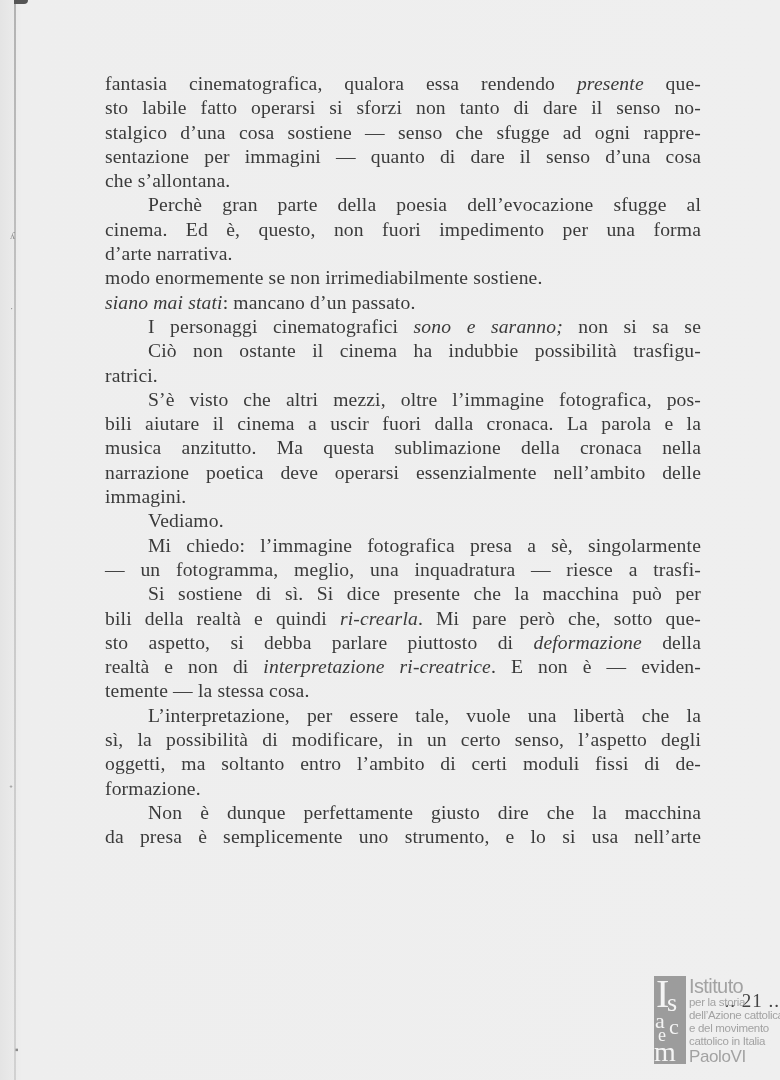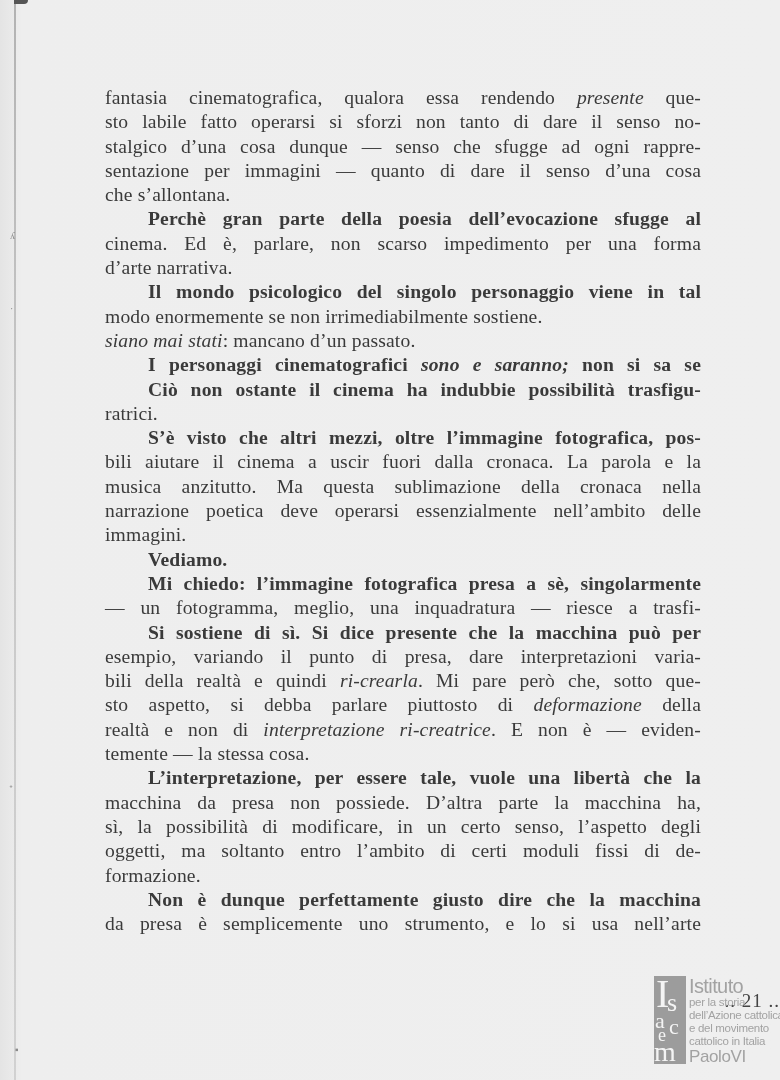--- a/index.html
+++ b/index.html
@@ -40,40 +40,39 @@
   .speck {
     position: absolute;
     width: 6px; height: 8px;
     color: #8a8a8a;
     font-size: 10px;
     line-height: 8px;
   }
   .text-block {
     position: absolute;
     left: 105px;
-    top: 86px;
+    top: 72px;
     width: 596px;
     font-size: 19.6px;
     line-height: 24.3px;
     letter-spacing: 0.15px;
     text-align: justify;
   }
   .line {
     display: block;
     white-space: nowrap;
     text-align: justify;
     text-align-last: justify;
     height: 24.3px;
   }
   .line.last {
     text-align-last: left;
   }
   .line.indent {
     padding-left: 43px;
-    font-weight: bold;
   }
   em { font-style: italic; }
   .page-number {
     position: absolute;
     left: 0;
     width: 780px;
     top: 990px;
     text-align: right;
     font-size: 19px;
     color: #444;
@@ -133,48 +132,45 @@
   <div class="binding-line"></div>
   <div class="top-corner"></div>
   <div class="speck" style="left:10px; top:232px;">ʎ</div>
   <div class="speck" style="left:10px; top:305px;">·</div>
   <div class="speck" style="left:9px; top:785px;">ᐩ</div>
   <div class="speck" style="left:15px; top:1046px;">▪</div>
 
   <div class="text-block" id="text-block">
       <span class="line"><span>fantasia cinematografica, qualora essa rendendo </span><em>presente</em><span> que-</span></span>
       <span class="line"><span>sto labile fatto operarsi si sforzi non tanto di dare il senso no-</span></span>
-      <span class="line"><span>stalgico d’una cosa dunque — senso che sfugge ad ogni rappre-</span></span>
+      <span class="line"><span>stalgico d’una cosa sostiene — senso che sfugge ad ogni rappre-</span></span>
       <span class="line"><span>sentazione per immagini — quanto di dare il senso d’una cosa</span></span>
       <span class="line last"><span>che s’allontana.</span></span>
       <span class="line indent"><span>Perchè gran parte della poesia dell’evocazione sfugge al</span></span>
-      <span class="line"><span>cinema. Ed è, parlare, non scarso impedimento per una forma</span></span>
+      <span class="line"><span>cinema. Ed è, questo, non fuori impedimento per una forma</span></span>
       <span class="line last"><span>d’arte narrativa.</span></span>
-      <span class="line indent"><span>Il mondo psicologico del singolo personaggio viene in tal</span></span>
       <span class="line last"><span>modo enormemente se non irrimediabilmente sostiene.</span></span>
       <span class="line last"><em>siano mai stati</em><span>: mancano d’un passato.</span></span>
       <span class="line indent"><span>I personaggi cinematografici </span><em>sono e saranno;</em><span> non si sa se</span></span>
       <span class="line indent"><span>Ciò non ostante il cinema ha indubbie possibilità trasfigu-</span></span>
       <span class="line last"><span>ratrici.</span></span>
       <span class="line indent"><span>S’è visto che altri mezzi, oltre l’immagine fotografica, pos-</span></span>
       <span class="line"><span>bili aiutare il cinema a uscir fuori dalla cronaca. La parola e la</span></span>
       <span class="line"><span>musica anzitutto. Ma questa sublimazione della cronaca nella</span></span>
       <span class="line"><span>narrazione poetica deve operarsi essenzialmente nell’ambito delle</span></span>
       <span class="line last"><span>immagini.</span></span>
       <span class="line indent last"><span>Vediamo.</span></span>
       <span class="line indent"><span>Mi chiedo: l’immagine fotografica presa a sè, singolarmente</span></span>
       <span class="line"><span>— un fotogramma, meglio, una inquadratura — riesce a trasfi-</span></span>
       <span class="line indent"><span>Si sostiene di sì. Si dice presente che la macchina può per</span></span>
-      <span class="line"><span>esempio, variando il punto di presa, dare interpretazioni varia-</span></span>
       <span class="line"><span>bili della realtà e quindi </span><em>ri-crearla</em><span>. Mi pare però che, sotto que-</span></span>
       <span class="line"><span>sto aspetto, si debba parlare piuttosto di </span><em>deformazione</em><span> della</span></span>
       <span class="line"><span>realtà e non di </span><em>interpretazione ri-creatrice</em><span>. E non è — eviden-</span></span>
       <span class="line last"><span>temente — la stessa cosa.</span></span>
       <span class="line indent"><span>L’interpretazione, per essere tale, vuole una libertà che la</span></span>
-      <span class="line"><span>macchina da presa non possiede. D’altra parte la macchina ha,</span></span>
       <span class="line"><span>sì, la possibilità di modificare, in un certo senso, l’aspetto degli</span></span>
       <span class="line"><span>oggetti, ma soltanto entro l’ambito di certi moduli fissi di de-</span></span>
       <span class="line last"><span>formazione.</span></span>
       <span class="line indent"><span>Non è dunque perfettamente giusto dire che la macchina</span></span>
       <span class="line"><span>da presa è semplicemente uno strumento, e lo si usa nell’arte</span></span>
     </div>
 
   <div class="page-number">.. 21 ..</div>
 
   <div class="logo">

